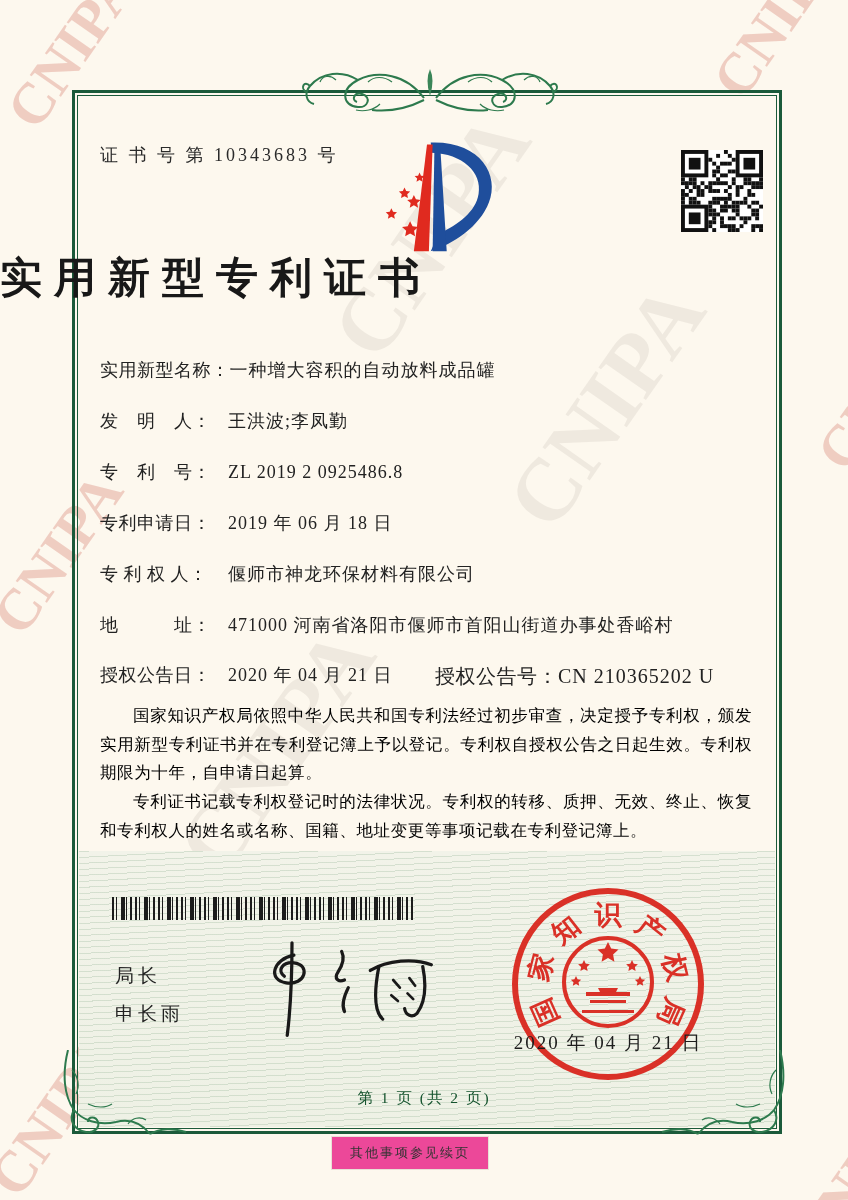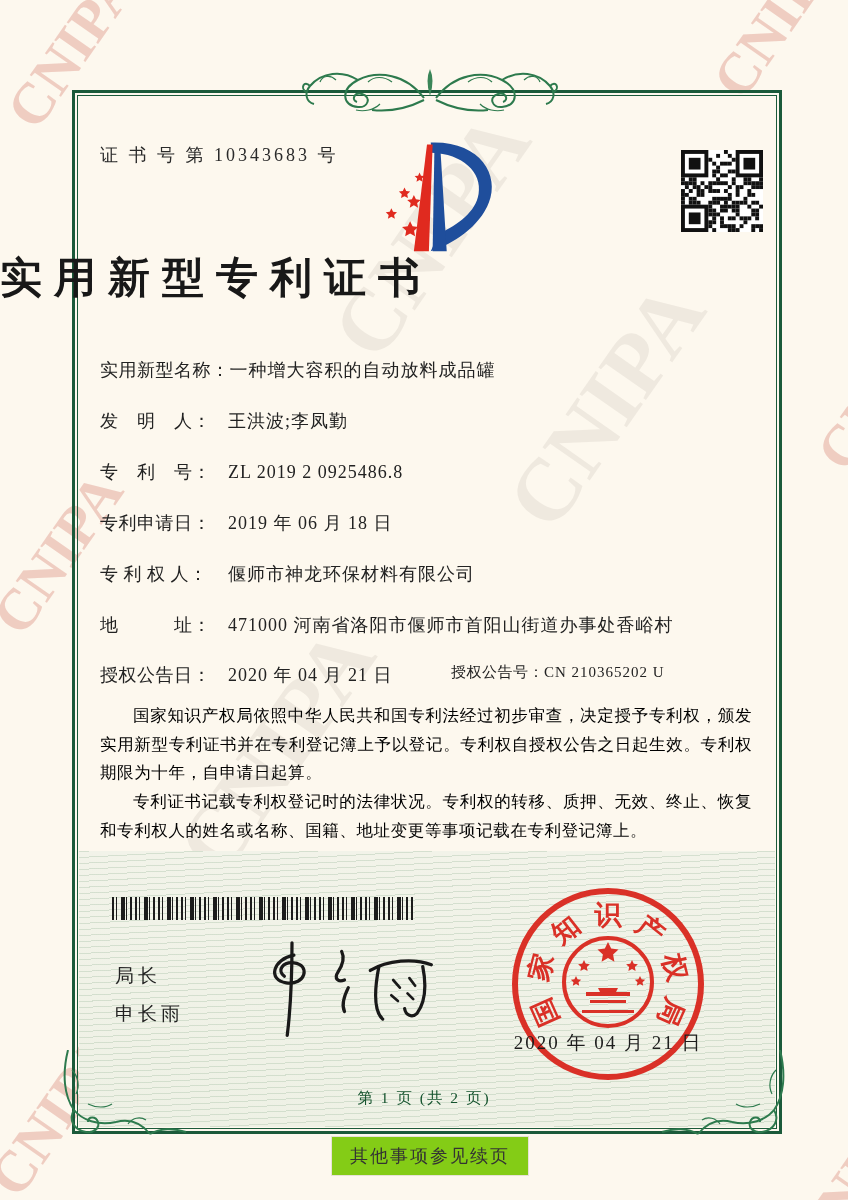--- a/index.html
+++ b/index.html
@@ -56,21 +56,21 @@
   .logo{position:absolute;left:352px;top:136px;}
   .qr{position:absolute;left:681px;top:150px;width:82px;height:82px;background:#fff;}
   .title{
     position:absolute;left:0;right:0;top:250px;
     text-align:left;font-size:42px;font-weight:bold;
     letter-spacing:12px;color:#181818;
   }
   .row{position:absolute;left:100px;font-size:18px;color:#222;letter-spacing:.5px;}
   .flabel{display:inline-block;min-width:128px;}
   .fvalue{letter-spacing:1px;}
-  .grant2{position:absolute;left:435px;font-size:15px;letter-spacing:.5px;margin-left:16px;}
+  .grant2{position:absolute;left:435px;font-size:20px;letter-spacing:.5px;}
   .paras{
     position:absolute;left:100px;top:694px;width:652px;
     font-size:16.5px;line-height:1.74;color:#000000;
     text-align:justify;letter-spacing:.6px;margin-top:8px;
   }
   .paras p{margin:0;text-indent:2em;}
   .barcode{
     position:absolute;left:112px;top:897px;width:302px;height:23px;
     background:repeating-linear-gradient(90deg,
       #1c1c1c 0 2px, transparent 2px 4px,
@@ -86,22 +86,22 @@
   .seal-date{
     position:absolute;left:500px;top:1030px;width:216px;
     text-align:center;font-size:19px;letter-spacing:2px;color:#1d1d1d;
   }
   .pageinfo{
     position:absolute;left:0;right:0;top:1088px;
     text-align:center;font-size:15.5px;letter-spacing:2px;color:#14532d;
   }
   .contbox{
     position:absolute;left:331px;top:1136px;
-    background:#84cc16;border:1px solid #e7e2d6;
-    padding:7px 18px;font-size:18px;letter-spacing:2px;color:#333;
+    background:#ec4899;border:1px solid #e7e2d6;
+    padding:7px 18px;font-size:13px;letter-spacing:2px;color:#333;
     z-index:3;
   }
 </style>
 </head>
 <body>
 
 <div class="page">
 
   <div class="wm pink" style="left:-18px;top:14px">CNIPA</div>
   <div class="wm pink" style="left:688px;top:-16px">CNIPA</div>

